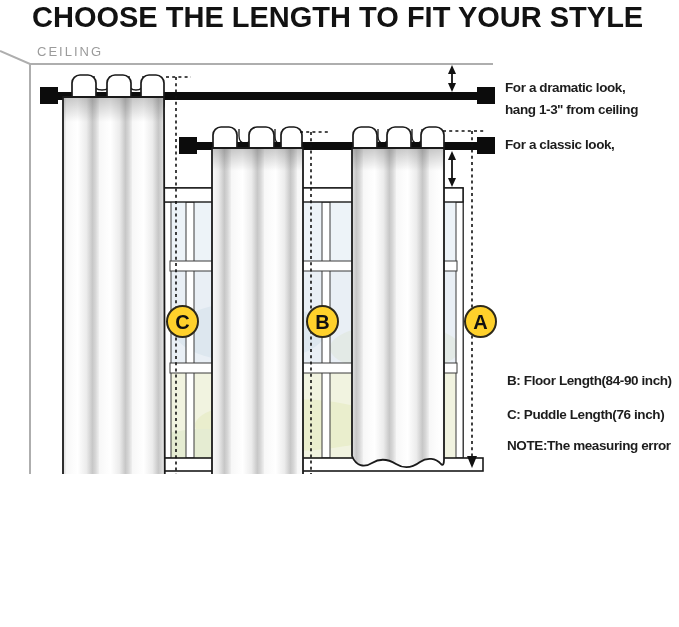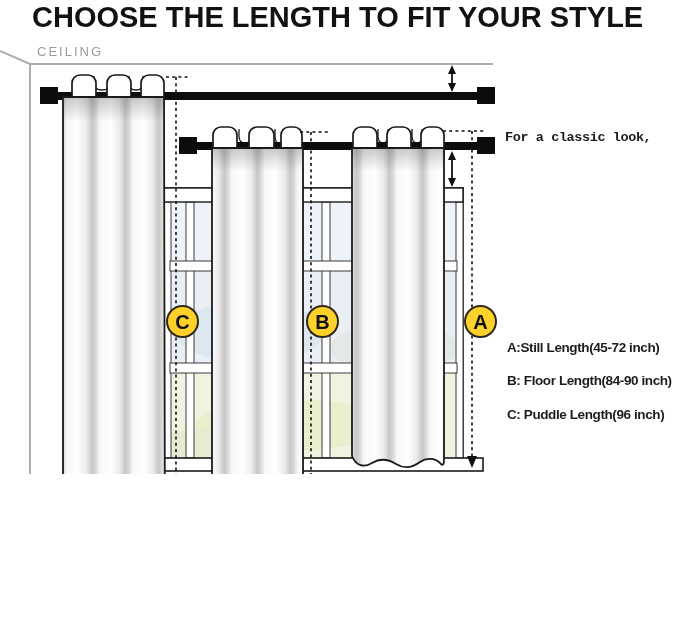--- a/index.html
+++ b/index.html
@@ -13,21 +13,21 @@
     left:32px;top:0px;font-size:29px;font-weight:700;color:#121212;
     letter-spacing:0px;transform:scaleY(1.04);transform-origin:top left;
   }
   .room-label{
     color:#9b9b9b;font-size:13px;font-weight:400;letter-spacing:2px;
   }
   .ceiling-label{left:37px;top:44px;}
   .floor-label{left:403px;top:576px;}
   .ann{font-size:13.5px;font-weight:700;letter-spacing:-0.4px;line-height:22px;color:#1d1d1d;}
   .ann-dramatic{left:505px;top:77px;}
-  .ann-classic{left:505px;top:127px;font-family:Liberation Mono, monospace;}
+  .ann-classic{left:505px;top:134px;}
   .len-a{left:507px;top:337px;}
   .len-b{left:507px;top:370px;text-align:center;}
   .len-c{left:507px;top:404px;}
   .note{left:507px;top:435px;}
   .marker{
     position:absolute;width:29px;height:29px;border-radius:50%;
     background:#FFD12B;border:2px solid #2e2a1a;
     font-size:20px;font-weight:700;color:#111;
     display:flex;align-items:center;justify-content:center;line-height:1;
   }
@@ -181,28 +181,32 @@
       <path d="M452,158 L452,180" fill="none"></path>
       <path d="M452,151 L448,160 L456,160 Z" stroke="none" fill="#111111"></path>
       <path d="M452,187 L448,178 L456,178 Z" stroke="none" fill="#111111"></path>
     </g>
   </svg>
 
   <div class="abs title">CHOOSE THE LENGTH TO FIT YOUR STYLE</div>
   <div class="abs room-label ceiling-label">CEILING</div>
   <div class="abs room-label floor-label">FLOOR</div>
 
+  <div class="abs ann ann-dramatic">
+    <div>For a dramatic look,</div>
+    <div>hang 1-3'' from ceiling</div>
+  </div>
   <div class="abs ann ann-classic">
     <div>For a classic look,</div>
   </div>
 
-  <div class="abs ann len-a">A:Still Length(45-72 inch)</div>
   <div class="abs ann len-b">B: Floor Length(84-90 inch)</div>
-  <div class="abs ann len-c">C: Puddle Length(96 inch)</div>
+  <div class="abs ann len-c">C: Puddle Length(76 inch)</div>
   <div class="abs ann note">
+    <div>NOTE:The measuring error</div>
   </div>
 
   <div class="marker marker-c">C</div>
   <div class="marker marker-b">B</div>
   <div class="marker marker-a">A</div>
 
   <div class="dot dot-1 dot-active"></div>
   <div class="dot dot-2 dot-idle"></div>
   <div class="dot dot-3 dot-idle"></div>
 

